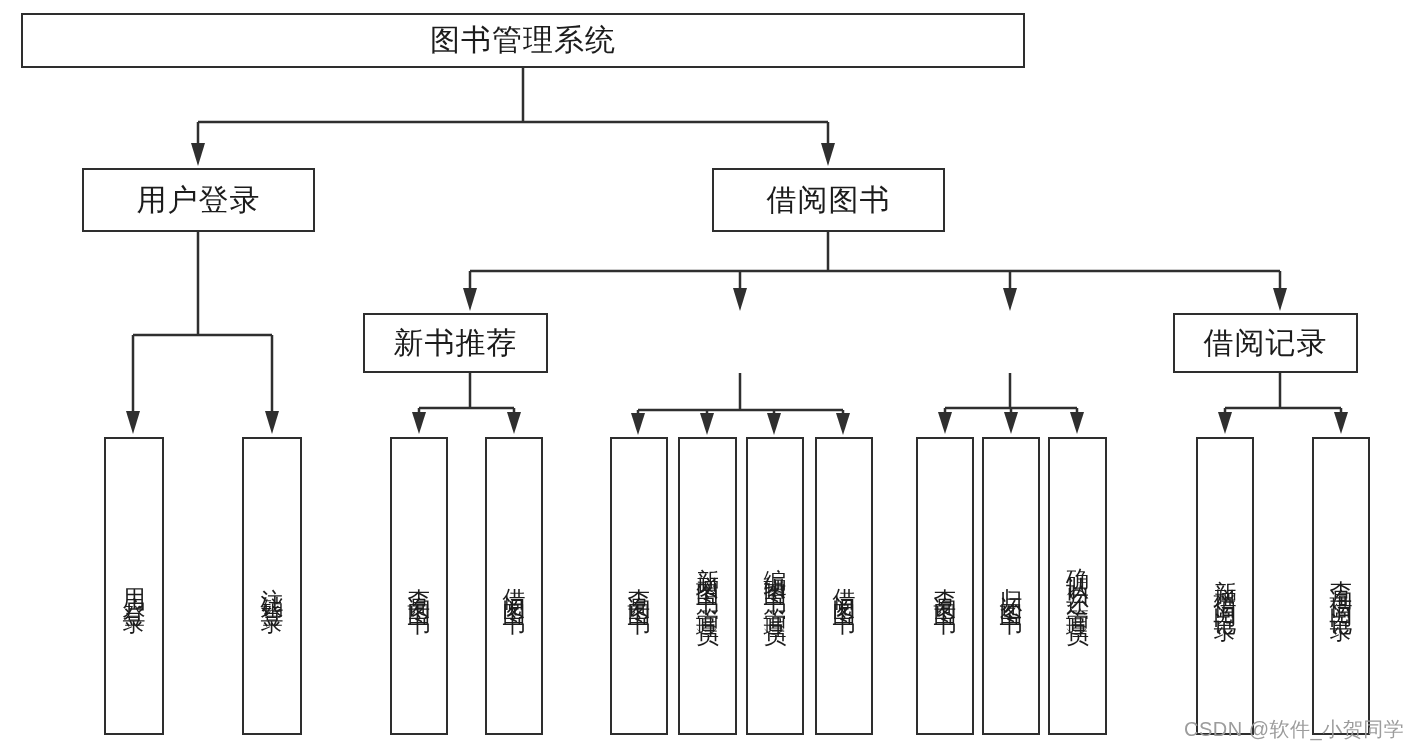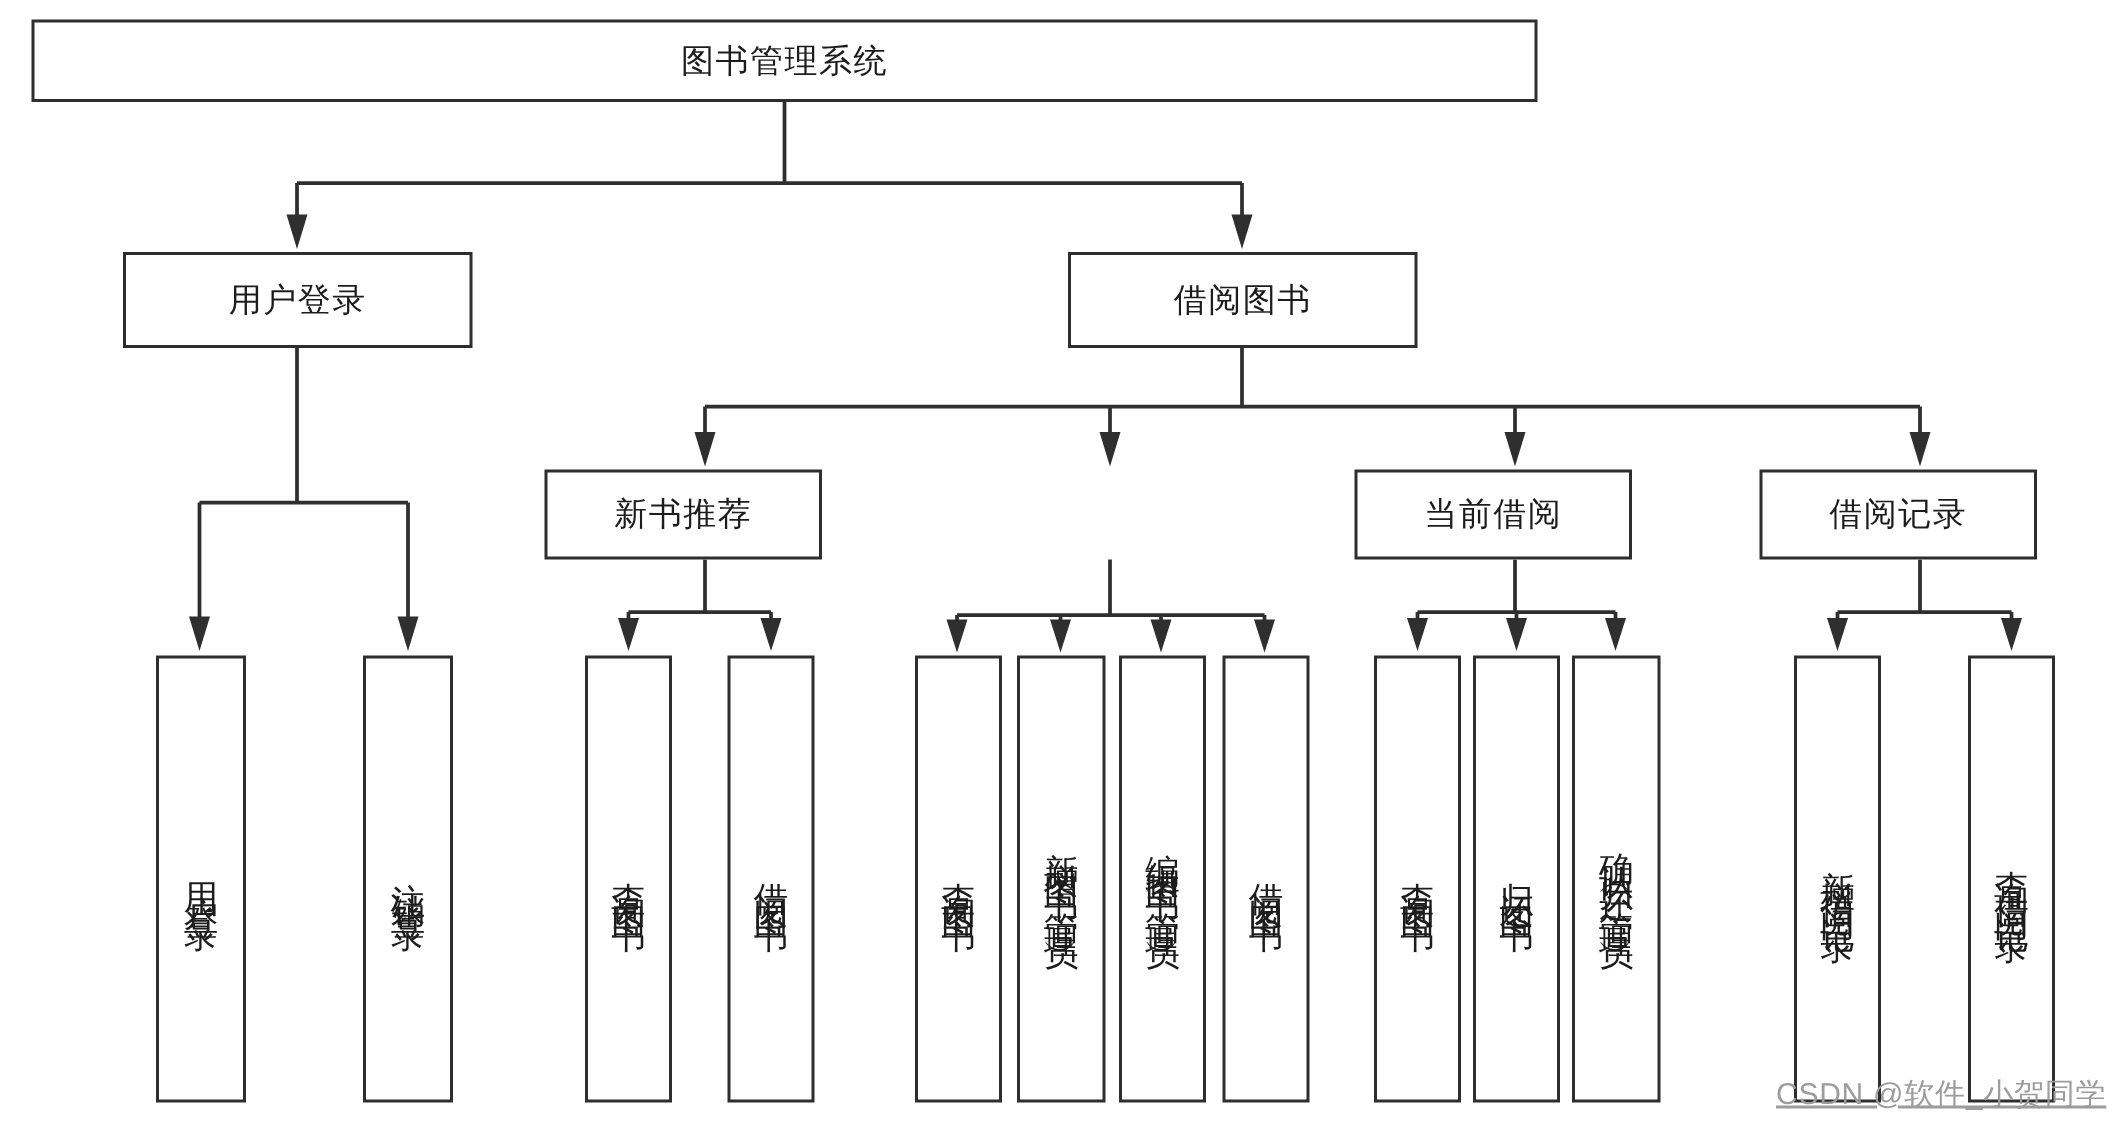--- a/index.html
+++ b/index.html
@@ -16,42 +16,41 @@
   .node {
     position: absolute;
     background: #ffffff;
     border: 2.5px solid #2e2e2e;
     color: #1c1c1c;
     display: flex;
     align-items: center;
     justify-content: center;
     z-index: 2;
   }
-  .node.h { font-size: 22px; letter-spacing: 1px; }
+  .node.h { font-size: 30px; letter-spacing: 1px; }
   .root   { left: 21px;  top: 13px;  width: 1004px; height: 55px; }
   .lvl2   { top: 168px; width: 233px; height: 64px; }
   .lvl3   { top: 313px; width: 185px; height: 60px; }
   .leaf {
     top: 437px; width: 58px; height: 298px;
     font-size: 23px;
     writing-mode: vertical-rl;
     text-orientation: mixed;
     letter-spacing: 8px;
     line-height: 1;
     display: flex; align-items: center; justify-content: center;
   }
   .watermark {
     position: absolute;
     left: 1184px; top: 716px;
     font-size: 20px;
     color: #9c9c9c;
     letter-spacing: 0.5px;
     z-index: 3;
     white-space: nowrap;
-    text-decoration: underline;
   }
 </style>
 </head>
 <body>
 
 <div class="canvas">
 
   <svg class="wires" width="1405" height="747">
     <g stroke="#2f2f2f" stroke-width="2.5" fill="none">
 
@@ -91,21 +90,20 @@
       <polygon points="1334,412 1348,412 1341,434"></polygon>
     </g>
   </svg>
 
   <div class="node h root">图书管理系统</div>
 
   <div class="node h lvl2" style="left:82px">用户登录</div>
   <div class="node h lvl2" style="left:712px">借阅图书</div>
 
   <div class="node h lvl3" style="left:363px">新书推荐</div>
-  <div class="node h lvl3" style="left:903px">当前借阅</div>
   <div class="node h lvl3" style="left:1173px">借阅记录</div>
 
   <div class="node leaf" style="left:104px; width:60px">用户登录</div>
   <div class="node leaf" style="left:242px; width:60px">注销登录</div>
 
   <div class="node leaf" style="left:390px">查询图书</div>
   <div class="node leaf" style="left:485px">借阅图书</div>
 
   <div class="node leaf" style="left:610px">查询图书</div>
   <div class="node leaf" style="left:678px; width:59px">新增图书（管理员）</div>

